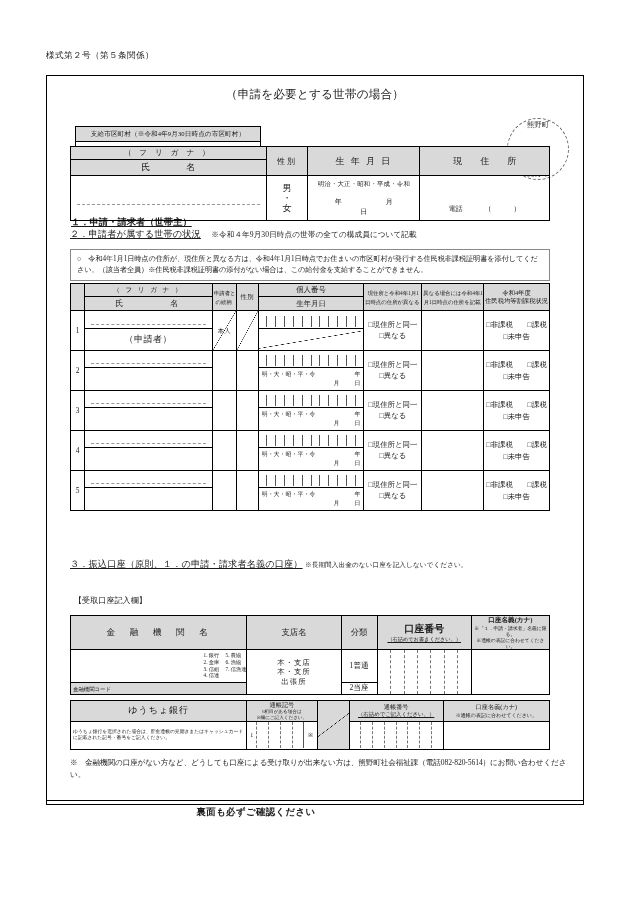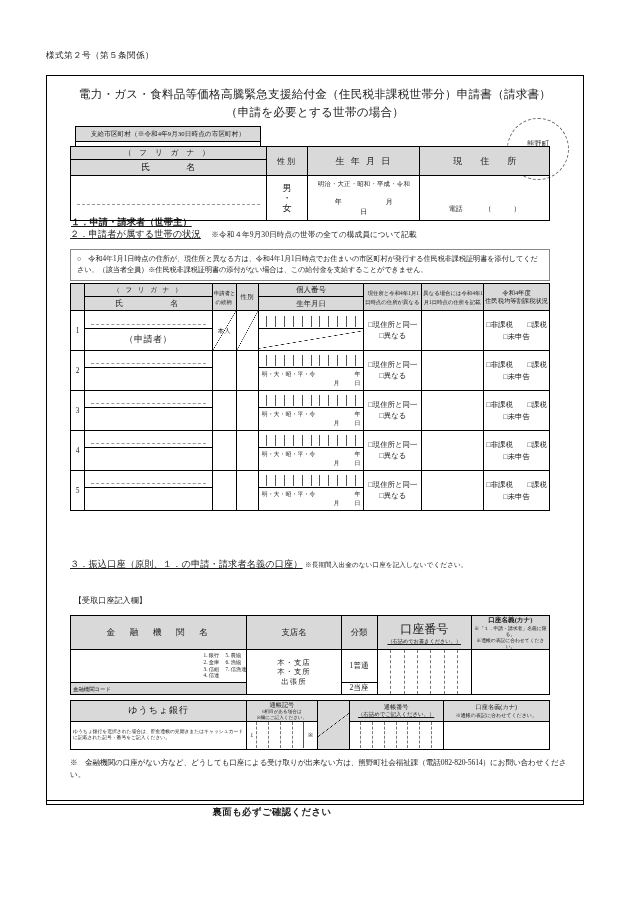--- a/index.html
+++ b/index.html
@@ -37,21 +37,21 @@
     letter-spacing: .2px; margin-top: 3px;
   }
   .title .l2 { display: block; }
 
   
   .seal {
     position: absolute; right: 14px; top: 42px;
     width: 62px; height: 62px; border-radius: 50%;
     border: 1px dashed #666;
     display: flex; flex-direction: column;
-    align-items: center; justify-content: center;
+    align-items: center; justify-content: space-between;
     font-size: 7.4px; line-height: 1.5; color: #333;
   }
 
   
   .muni-box {
     position: absolute; left: 28px; top: 50px;
     width: 186px; border: 1px solid #000;
   }
   .muni-head {
     background: #d9d9d9; border-bottom: 1px solid #000;
@@ -184,36 +184,35 @@
 
   .foot-note {
     position: absolute; left: 24px; top: 674px;
     font-size: 7.6px; line-height: 1.6; letter-spacing: -.1px;
   }
   .bottom-line {
     position: absolute; left: 46px; top: 800px; width: 538px;
     border-top: 1.8px solid #000;
   }
   .bottom-text {
-    position: absolute; left: 16px; top: 806px; width: 512px;
+    position: absolute; left: 0; top: 806px; width: 512px;
     text-align: center; font-size: 9.4px; font-weight: bold;
     letter-spacing: .4px;
   }
 </style>
 </head>
 <body>
 
 <div class="page">
 
   <div class="form-no">様式第２号（第５条関係）</div>
 
   <div class="frame">
 
     <div class="title">
-      <span>電力・ガス・食料品等価格高騰緊急支援給付金（住民税非課税世帯分）申請書（請求書）</span>
       <span class="l2">（申請を必要とする世帯の場合）</span>
     </div>
 
     <div class="seal">
       <span>熊野町</span>
       <span>受付印</span>
     </div>
 
     <div class="muni-box">
       <div class="muni-head">支給市区町村（※令和4年9月30日時点の市区町村）</div>
@@ -556,21 +555,21 @@
       <td class="hd b-fin" style="height:26px;font-family:Liberation Serif, serif;">
         <span style="font-size:8.6px;letter-spacing:3px;">金　融　機　関　名</span>
       </td>
       <td class="hd b-bra">
         <span style="font-size:8.4px;">支店名</span>
       </td>
       <td class="hd b-cat">
         <span style="font-size:8.4px;">分類</span>
       </td>
       <td class="hd b-num">
-        <div style="font-size:12px;">口座番号</div>
+        <div style="font-size:10px;font-weight:bold;">口座番号</div>
         <div style="font-size:5.2px;text-decoration:underline;">（右詰めでお書きください。）</div>
       </td>
       <td class="hd b-kana">
         <div style="font-size:6.6px;font-weight:bold;">口座名義(カナ)</div>
         <div style="font-size:4.8px;">※「１．申請・請求者」名義に限る。</div>
         <div style="font-size:4.8px;">※通帳の表記に合わせてください。</div>
       </td>
     </tr>
     <tr>
       <td style="height:32px;text-align:right;">

